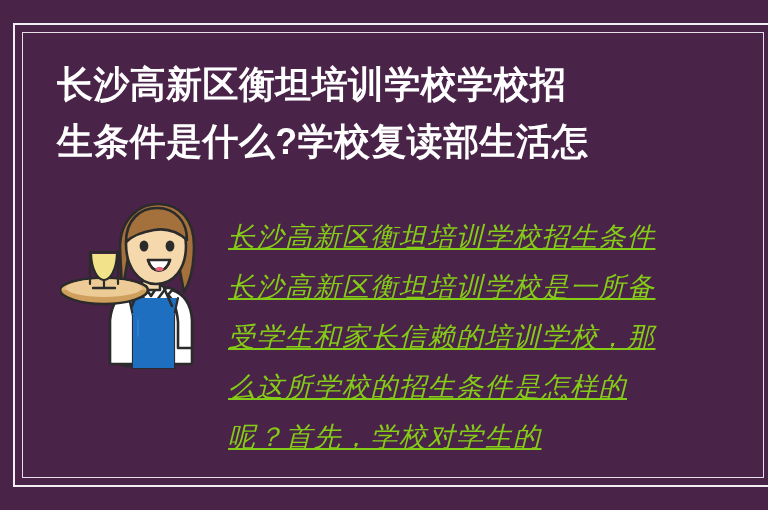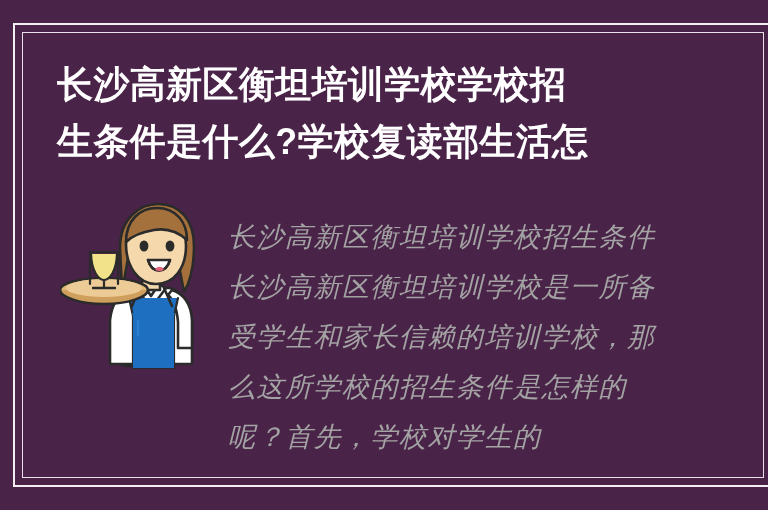--- a/index.html
+++ b/index.html
@@ -69,27 +69,28 @@
     width: 175px;
     height: 192px;
   }
 
   
   .body-copy {
     position: absolute;
     left: 228px;
     top: 212px;
     width: 432px;
-    color: #a3a3a3;
+    color: #84cc16;
     font-size: 27px;
     line-height: 50px;
     font-family: "DejaVu Serif", serif;
     font-style: italic;
     letter-spacing: 1.5px;
     text-align: left;
+    text-decoration: underline;
   }
 </style>
 </head>
 <body>
 
 <div class="poster">
 
   <div class="frame-outer"></div>
   <div class="frame-inner"></div>
 

